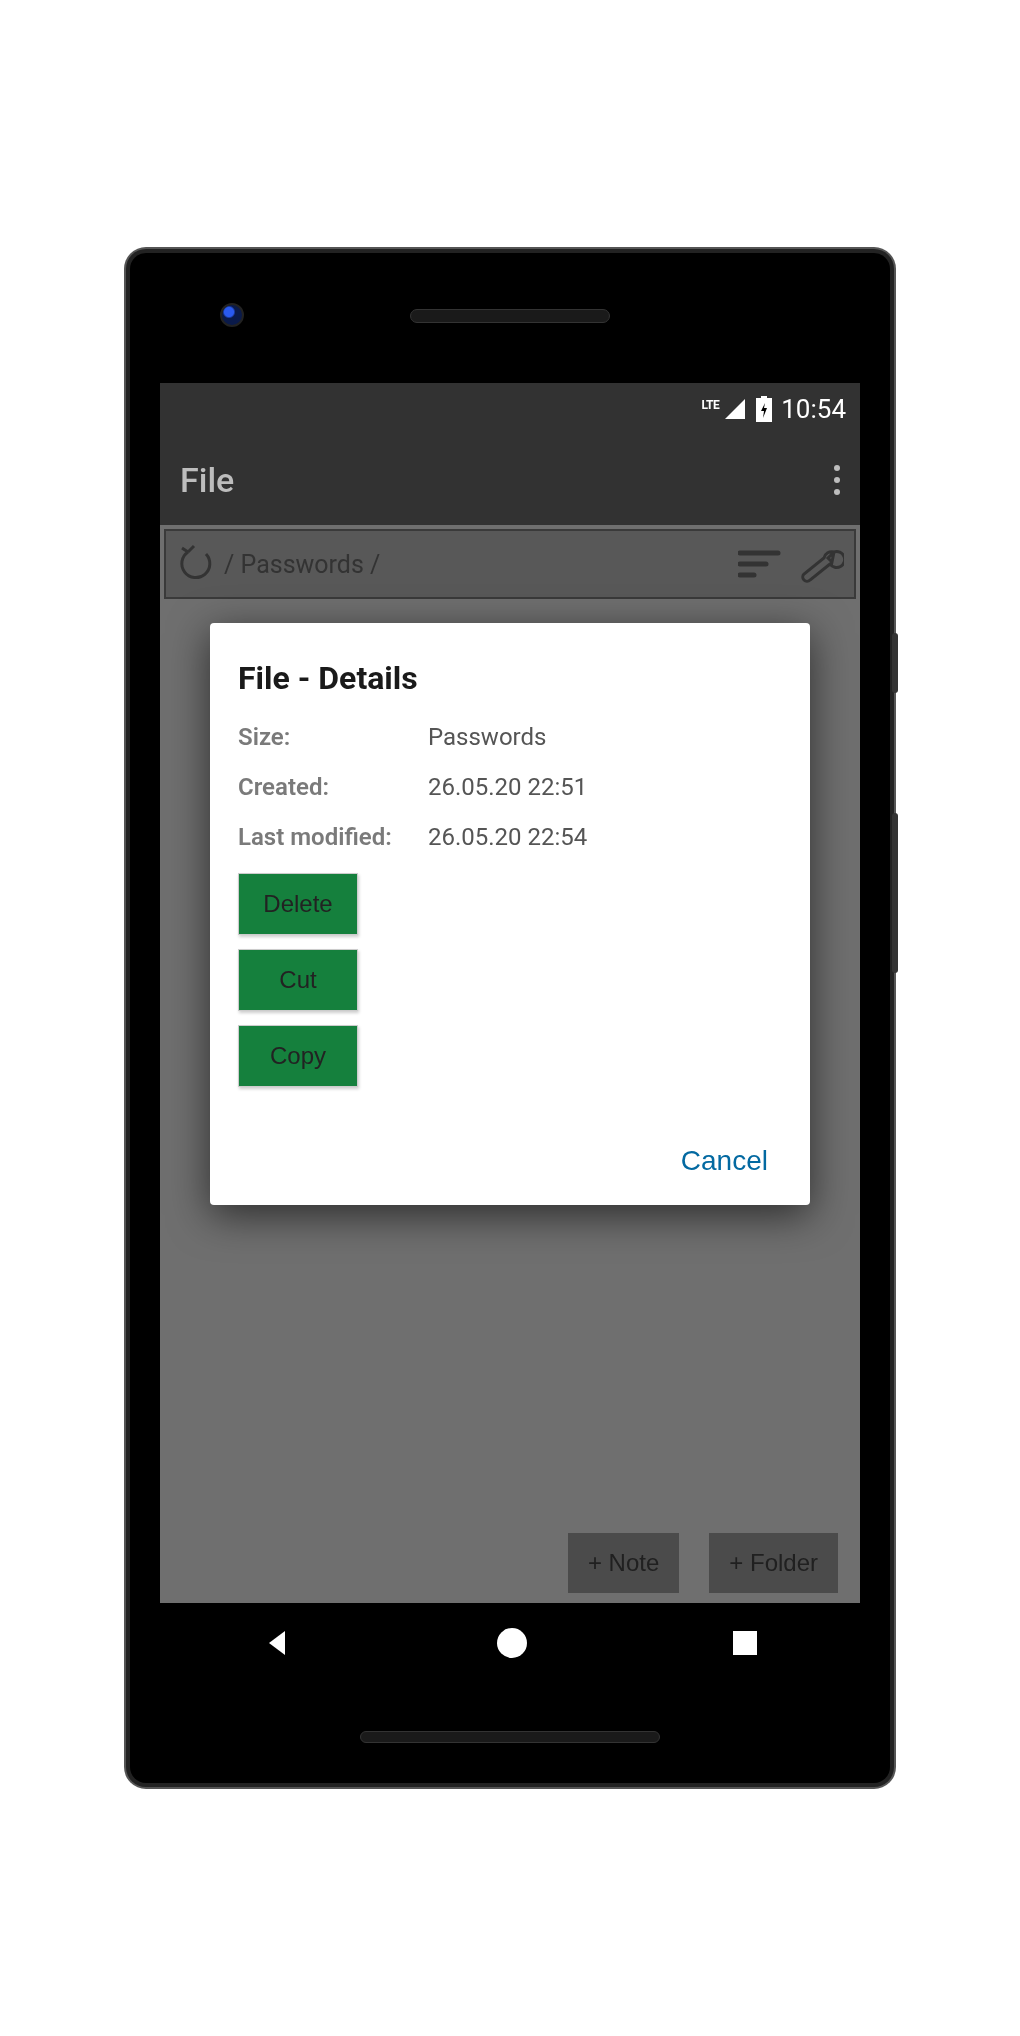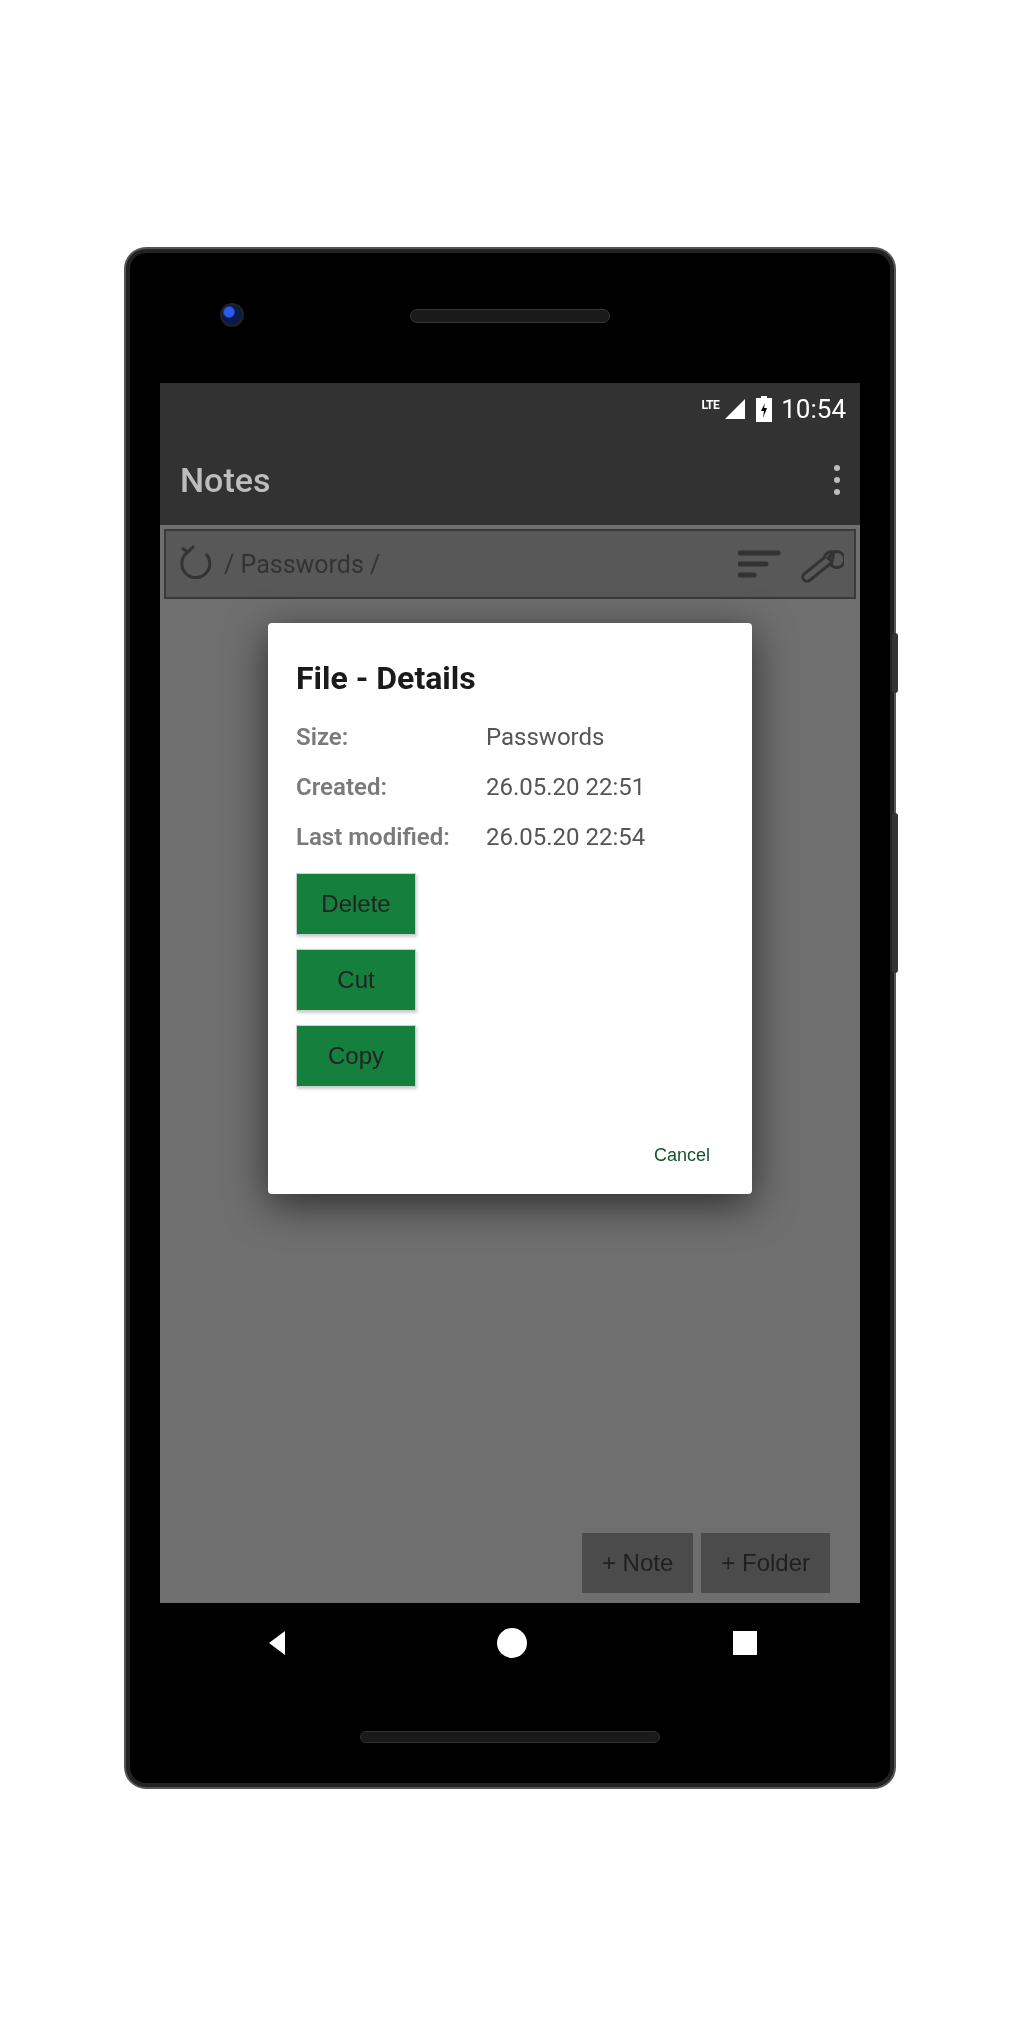--- a/index.html
+++ b/index.html
@@ -118,23 +118,23 @@
   .breadcrumb svg { stroke:#333; fill:none; }
   .tool-icons { margin-left:auto; display:flex; gap:18px; align-items:center; }
   .content-area {
     position:relative;
     flex:1;
     padding: 14px;
   }
   .fabs {
     position:absolute;
     bottom: 90px;
-    right: 30px;
-    display:flex;
-    gap: 8px;
+    right: 22px;
+    display:flex;
+    gap: 30px;
   }
   .fab {
     background:#4b4b4b;
     color:#202020;
     padding: 16px 20px;
     font-size: 24px;
     border: none;
     font-weight:500;
   }
   .navbar {
@@ -150,21 +150,21 @@
   .dialog-scrim {
     position:absolute;
     inset:0;
     background: rgba(0,0,0,0.0);
     display:flex;
     align-items:flex-start;
     justify-content:center;
     padding-top: 240px;
   }
   .dialog {
-    width: 484px;
+    width: 600px;
     background:#fff;
     border-radius: 4px;
     box-shadow: 0 10px 40px rgba(0,0,0,0.6);
     padding: 36px 28px 20px 28px;
   }
   .dialog h2 { font-size: 32px; font-weight:700; color:#1a1a1a; margin-bottom: 26px; }
   .detail-row { display:flex; margin: 22px 0; font-size: 24px;}
   .detail-label { width: 190px; color:#7a7a7a; font-weight:600; }
   .detail-value { color:#555; }
   .dialog-action {
@@ -174,21 +174,21 @@
     text-align:center;
     background:#15803d;
     border:1px solid #ccc;
     font-size: 24px;
     color:#222;
     margin-top: 14px;
     font-weight:500;
     box-shadow: 1px 2px 3px rgba(0,0,0,0.2);
   }
   .dialog-footer { display:flex; justify-content:flex-end; margin-top:50px;}
-  .dialog-cancel { color:#14532d; font-size: 18px; font-weight:500; background:none; border:none; padding:8px 14px;}
+  .dialog-cancel { color:#0369a1; font-size: 28px; font-weight:500; background:none; border:none; padding:8px 14px;}
 </style>
 </head>
 <body>
 
 <div class="phone-frame">
   <div class="side-btn b1"></div>
   <div class="side-btn b2"></div>
   <div class="phone-inner">
     <div class="speaker-top"></div>
     <div class="camera"></div>
@@ -203,21 +203,21 @@
           </svg>
         <svg width="18" height="26" viewBox="0 0 18 26">
             <rect x="2" y="3" width="14" height="22" stroke="#fff" stroke-width="2" fill="#fff"></rect>
             <rect x="6" y="0" width="6" height="3" fill="#fff"></rect>
             <path d="M10 7 L6 15 L9 15 L8 22 L12 12 L9 12 Z" fill="#000"></path>
           </svg>
         <span>10:54</span>
       </div>
 
       <div class="app-bar">
-        <h1>Notes</h1>
+        <h1>File</h1>
         <div class="dots">
           <span></span>
             <span></span>
             <span></span>
         </div>
       </div>
 
       <div class="breadcrumb">
         <svg width="40" height="40" viewBox="0 0 40 40" stroke-width="3">
             <path d="M30 10 A 14 14 0 1 1 12 8 M12 8 L6 4 M12 8 L18 2"></path>

